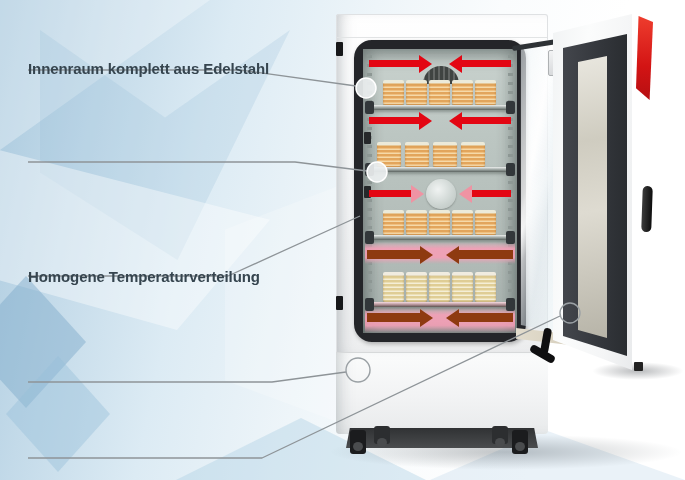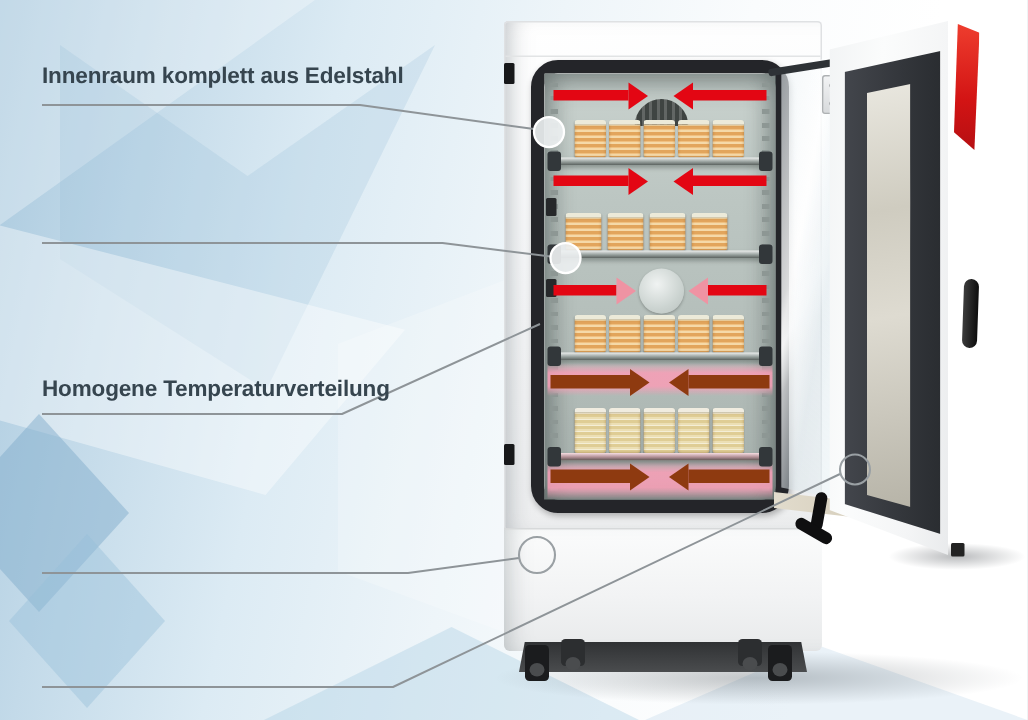--- a/index.html
+++ b/index.html
@@ -152,21 +152,21 @@
       clip-path:polygon(15% 0,100% 7%,80% 100%,0 86%);
       background:linear-gradient(180deg,#ee3d2e,#d31414 60%,#b60f12);}
   .door-handle{left:92px;top:174px;width:10px;height:46px;border-radius:5px;
       transform:rotate(2deg);background:linear-gradient(90deg,#3c3c3c,#0d0d0d);}
   .door-foot{left:84px;top:350px;width:9px;height:9px;background:#222;border-radius:1px;}
 
   
   svg.leads{left:0;top:0;width:685px;height:480px;z-index:8;pointer-events:none;}
   .label{left:28px;z-index:9;font-size:15px;font-weight:700;color:#36454f;
       letter-spacing:-.1px;white-space:nowrap;line-height:18px;}
-  .lab1{top:42px;text-align:center;} .lab2{top:137px;} .lab3{top:251px;} .lab4{top:325px;} .lab5{top:432px;}
+  .lab1{top:60px;text-align:center;} .lab2{top:137px;} .lab3{top:268px;} .lab4{top:325px;} .lab5{top:432px;}
 </style>
 </head>
 <body>
 
 <div id="stage">
 
   <div class="bg-base"></div>
   <div class="bg-poly p1"></div>
   <div class="bg-poly p2"></div>
   <div class="bg-poly p3"></div>

